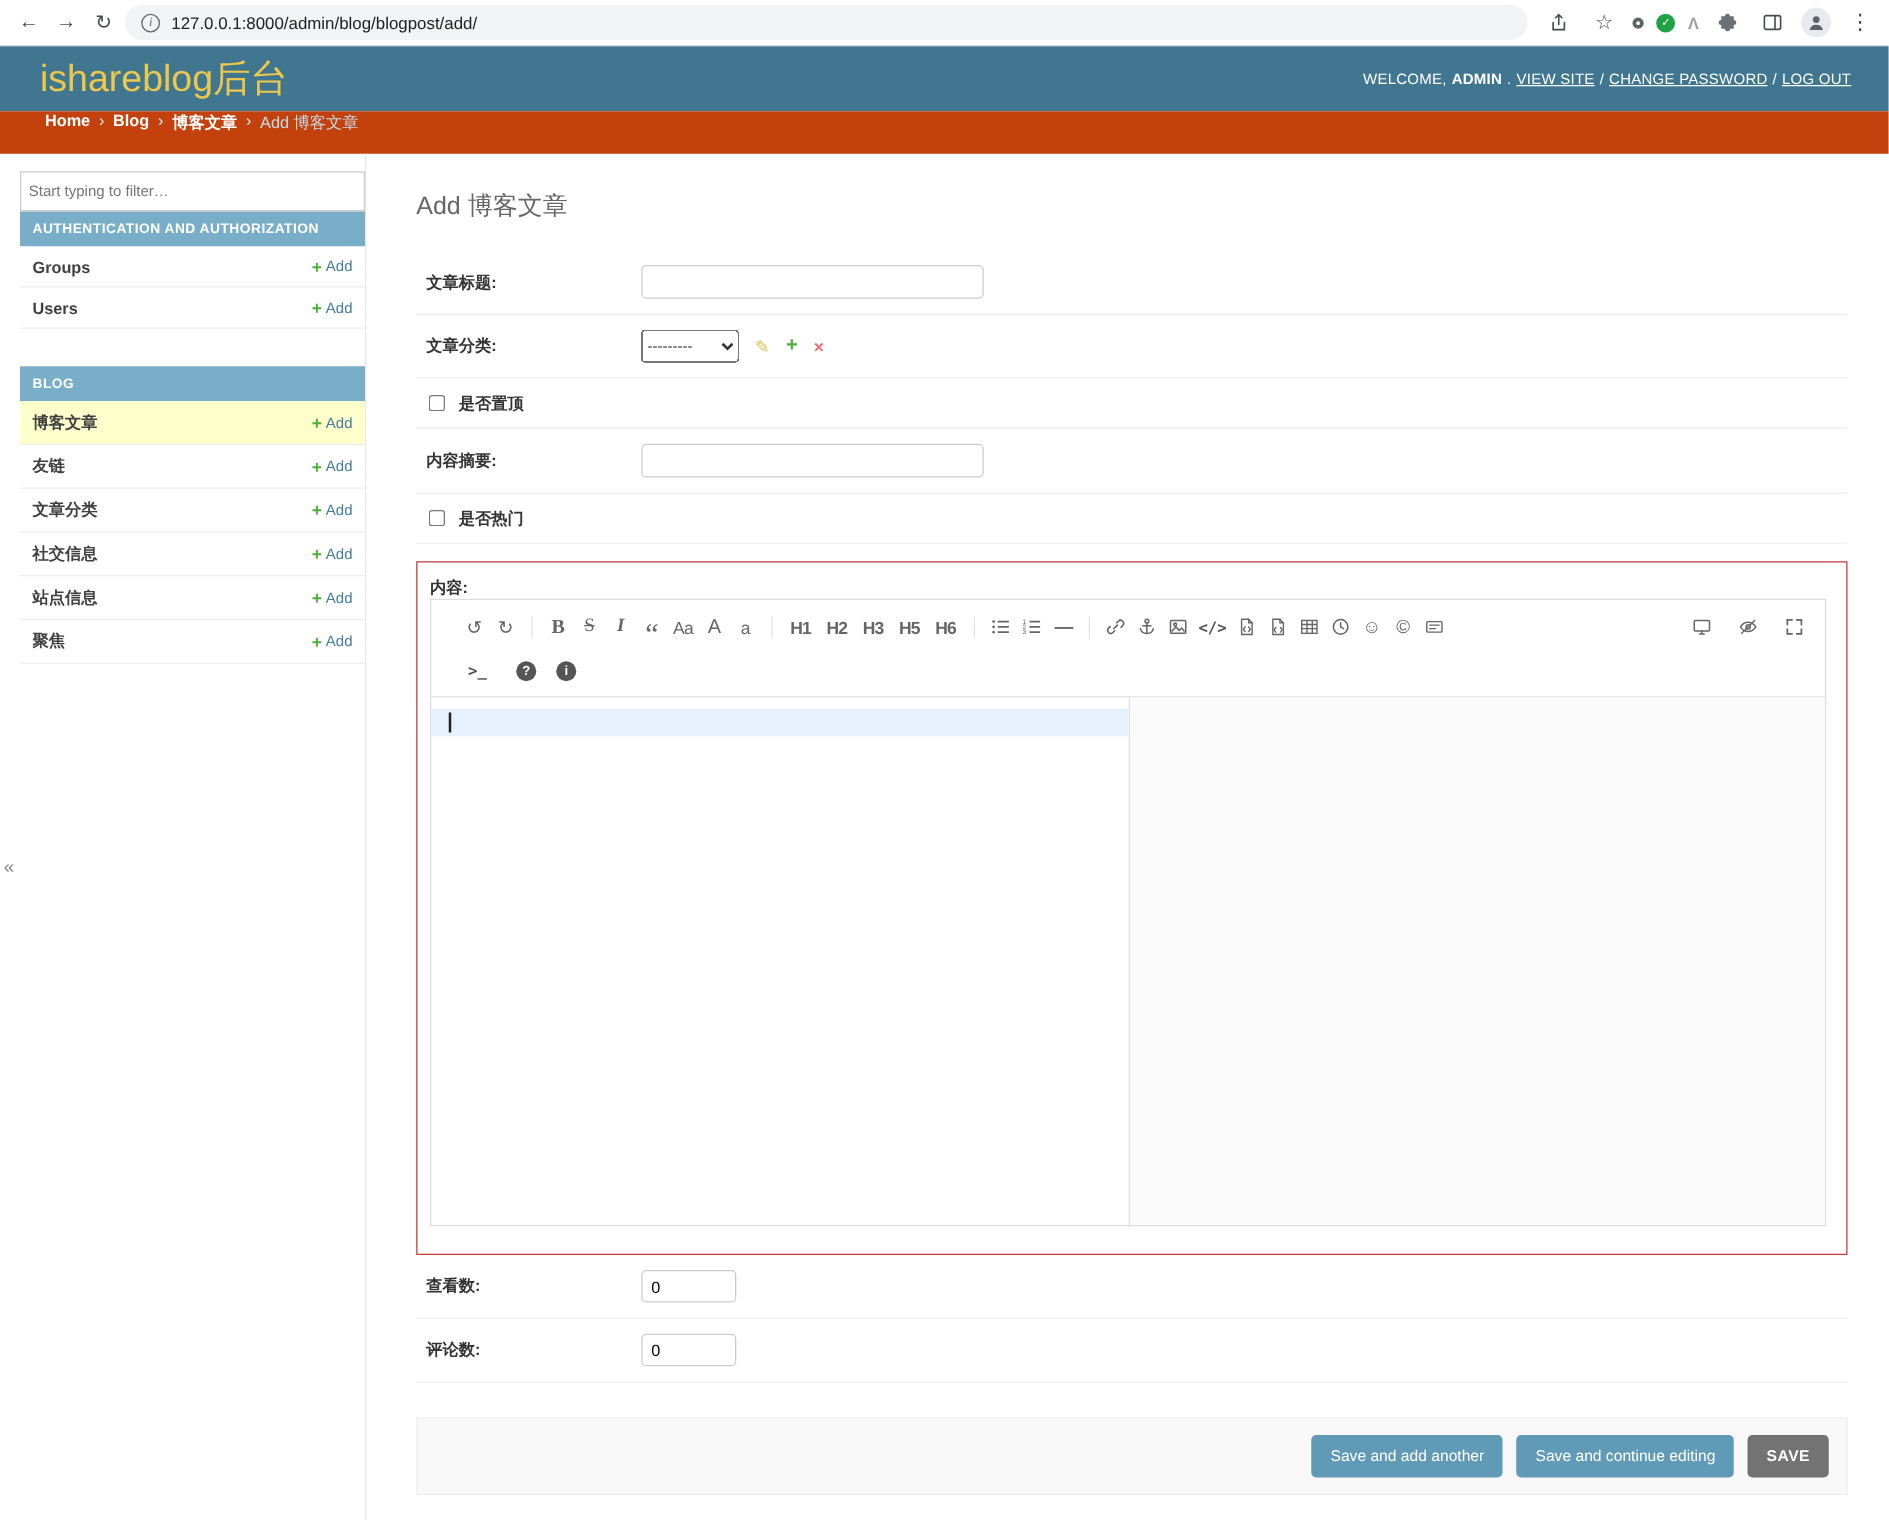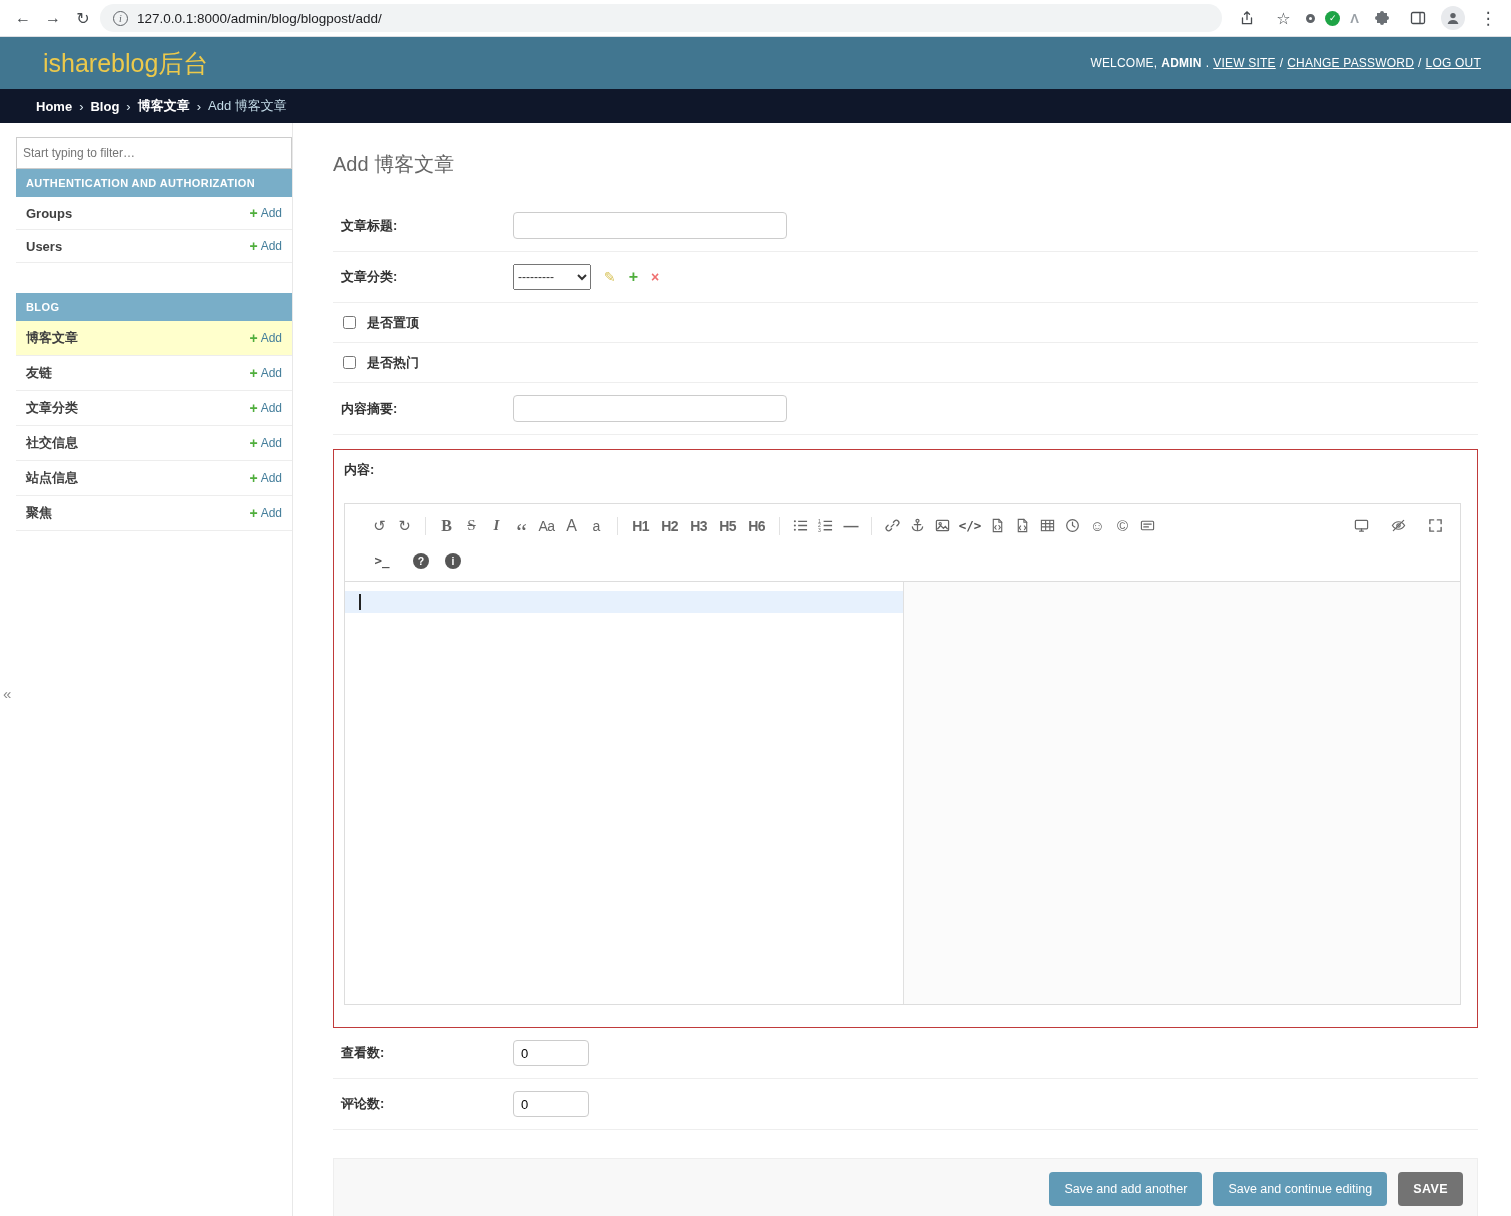--- a/index.html
+++ b/index.html
@@ -14,26 +14,26 @@
 .url-text{color:#202124;font-size:13.5px;white-space:nowrap;}
 .browser-actions{display:flex;align-items:center;gap:10px;padding-left:8px;}
 .ext-ring{width:9px;height:9px;border:3px solid #5f6368;border-radius:50%;}
 .ext-green{width:15px;height:15px;border-radius:50%;background:#1ea446;color:#fff;font-size:9px;display:inline-flex;align-items:center;justify-content:center;font-weight:bold;}
 .ext-caret{color:#9aa0a6;font-weight:bold;font-size:13px;}
 .avatar{width:24px;height:24px;border-radius:50%;background:#e8eaed;display:inline-flex;align-items:center;justify-content:center;cursor:pointer;}
 .menu-dots{font-size:17px;}
 
 
 .site-header{height:52px;background:#417690;display:flex;align-items:center;justify-content:space-between;padding:0 30px 0 32px;}
-.brand{color:#ecc94b;font-size:25px;cursor:pointer;margin-left:11px;}
+.brand{color:#ecc94b;font-size:30px;cursor:pointer;}
 .user-tools{color:#fff;font-size:12px;display:flex;align-items:center;gap:4px;letter-spacing:0.2px;}
 .user-tools a{color:#fff;text-decoration:underline;cursor:pointer;}
 
 
-.breadcrumbs{height:34px;background:#0f172a;display:flex;align-items:center;gap:7px;padding:0 36px;font-size:13px;color:#c4dce8;}
+.breadcrumbs{height:34px;background:#c2410c;display:flex;gap:7px;padding:0 36px;font-size:13px;color:#c4dce8;}
 .breadcrumbs a{color:#fff;font-weight:bold;text-decoration:none;cursor:pointer;}
 .crumb-sep{color:#dbe9f1;}
 
 
 .page{display:flex;position:relative;min-height:1094px;}
 .sidebar{width:293px;flex-shrink:0;border-right:1px solid #e8e8e8;padding:14px 0 0 16px;}
 .filter-input{width:100%;height:32px;border:1px solid #ccc;padding:2px 6px;font-size:12px;font-family:inherit;color:#333;}
 .module{}
 .module + .module{margin-top:30px;}
 .module-header{background:#79aec8;color:#fff;font-size:11px;font-weight:bold;letter-spacing:0.4px;padding:8px 10px;text-transform:uppercase;}
@@ -56,21 +56,21 @@
 .text-input{width:274px;height:27px;border:1px solid #ccc;border-radius:4px;padding:3px 7px;font-size:13px;font-family:inherit;}
 .small-input{width:76px;height:26px;border:1px solid #ccc;border-radius:4px;padding:3px 7px;font-size:13px;font-family:inherit;}
 .select{width:78px;height:26px;font-size:12px;font-family:inherit;color:#333;}
 .rel-ico{margin-left:13px;cursor:pointer;font-size:14px;}
 .rel-edit{color:#d8c35a;}
 .rel-add{color:#4fae3c;font-weight:bold;font-size:16px;}
 .rel-del{color:#ef7070;font-weight:bold;}
 
 
 .content-field{border:1px solid #c03a3a;margin-top:14px;padding:9px 16px 22px 10px;}
-.content-label{display:block;font-weight:bold;margin:2px 0 24px;font-size:13px;}
+.content-label{display:block;font-weight:bold;margin:2px 0 0;font-size:13px;}
 .mdeditor{border:1px solid #ddd;background:#fff;}
 .toolbar{border-bottom:1px solid #ddd;padding:3px 12px 4px 22px;}
 .toolbar-row{display:flex;align-items:center;min-height:37px;}
 .toolbar-row2{min-height:33px;gap:16px;}
 .tb{display:inline-flex;align-items:center;justify-content:center;min-width:23px;height:26px;color:#666;cursor:pointer;font-size:15px;margin:0 1px;}
 .tb svg{display:block;width:15px;height:15px;}
 .tb-sep{width:1px;height:18px;background:#e2e2e2;margin:0 8px;}
 .tb-bold{font-family:"Liberation Serif",serif;font-weight:bold;font-size:16px;}
 .tb-strike{font-family:"Liberation Serif",serif;font-size:15px;text-decoration:line-through;}
 .tb-italic{font-family:"Liberation Serif",serif;font-style:italic;font-weight:600;font-size:15px;}
@@ -249,28 +249,28 @@
       <span class="rel-ico rel-edit">✎</span>
       <span class="rel-ico rel-add">+</span>
       <span class="rel-ico rel-del">×</span>
     </div>
 
     <div class="form-row checkbox-row">
       <input type="checkbox" style="">
       <label class="cb-label">是否置顶</label>
     </div>
 
+    <div class="form-row">
+      <label>内容摘要:</label>
+      <input class="text-input" type="text" style="">
+    </div>
+
     <div class="form-row checkbox-row">
       <input type="checkbox" style="">
       <label class="cb-label">是否热门</label>
-    </div>
-
-    <div class="form-row">
-      <label>内容摘要:</label>
-      <input class="text-input" type="text" style="">
     </div>
 
     <div class="content-field">
       <label class="content-label">内容:</label>
       <div class="mdeditor">
         <div class="toolbar">
           <div class="toolbar-row">
             <span class="tb">↺</span>
             <span class="tb">↻</span>
             <span class="tb-sep"></span>

